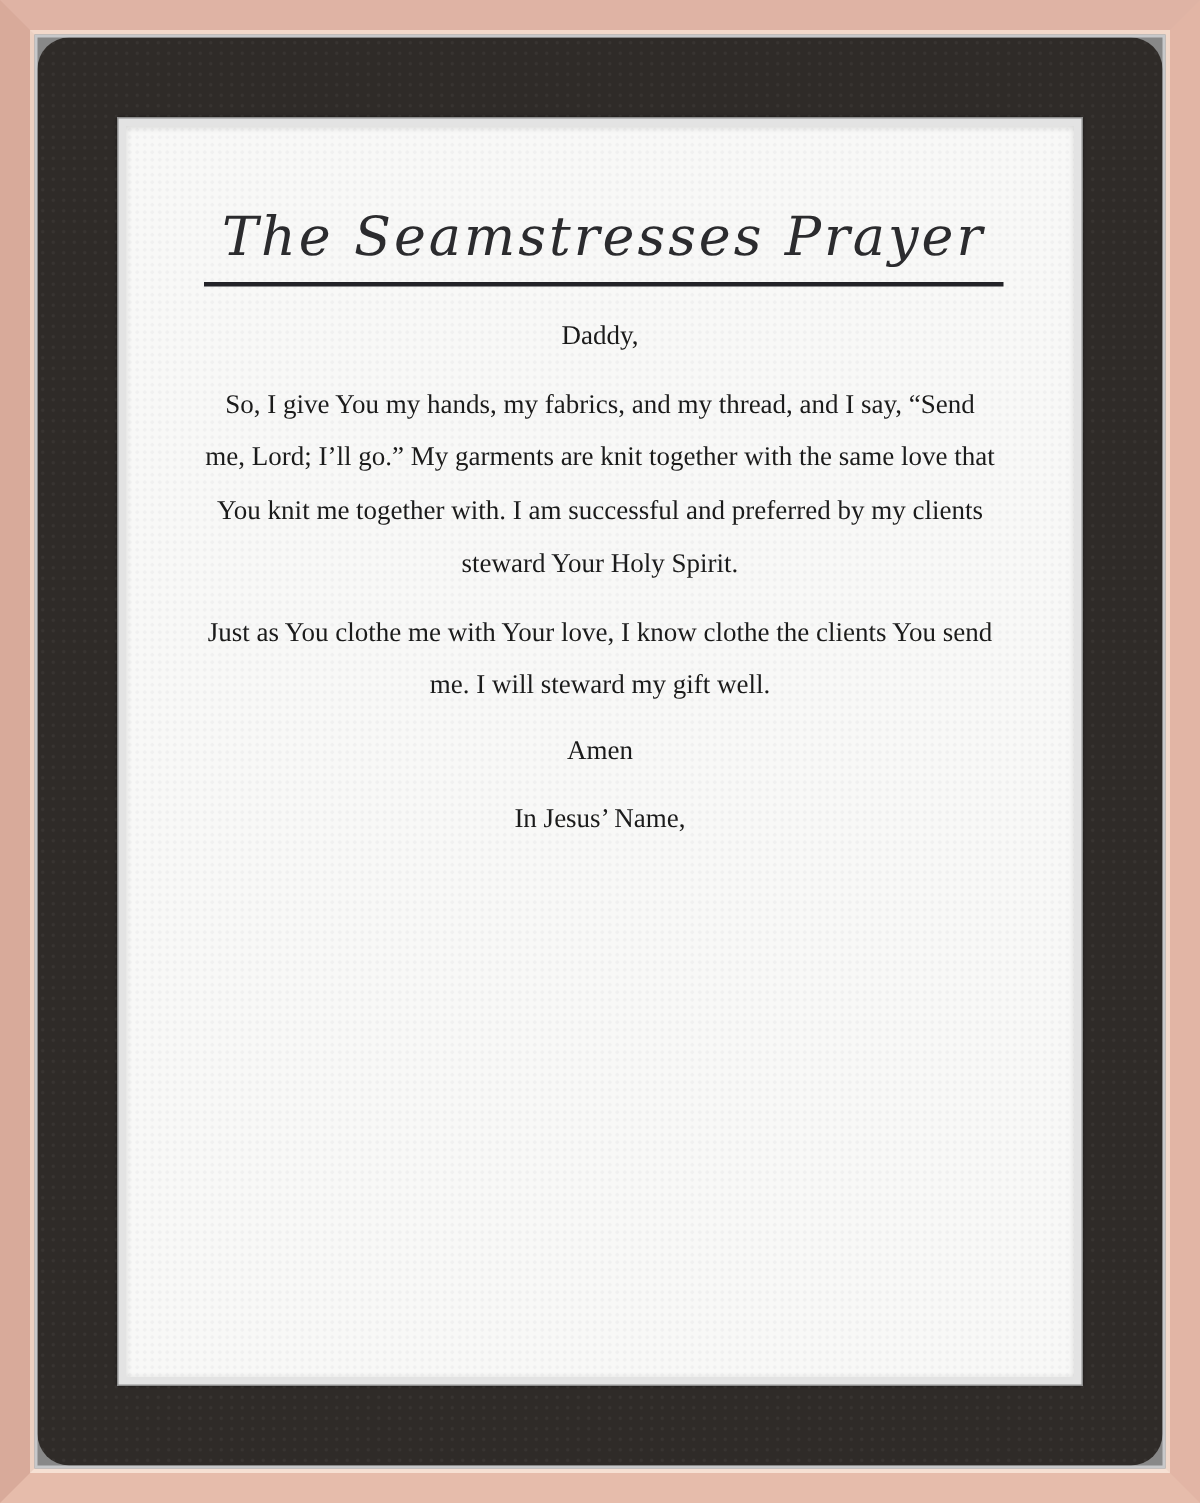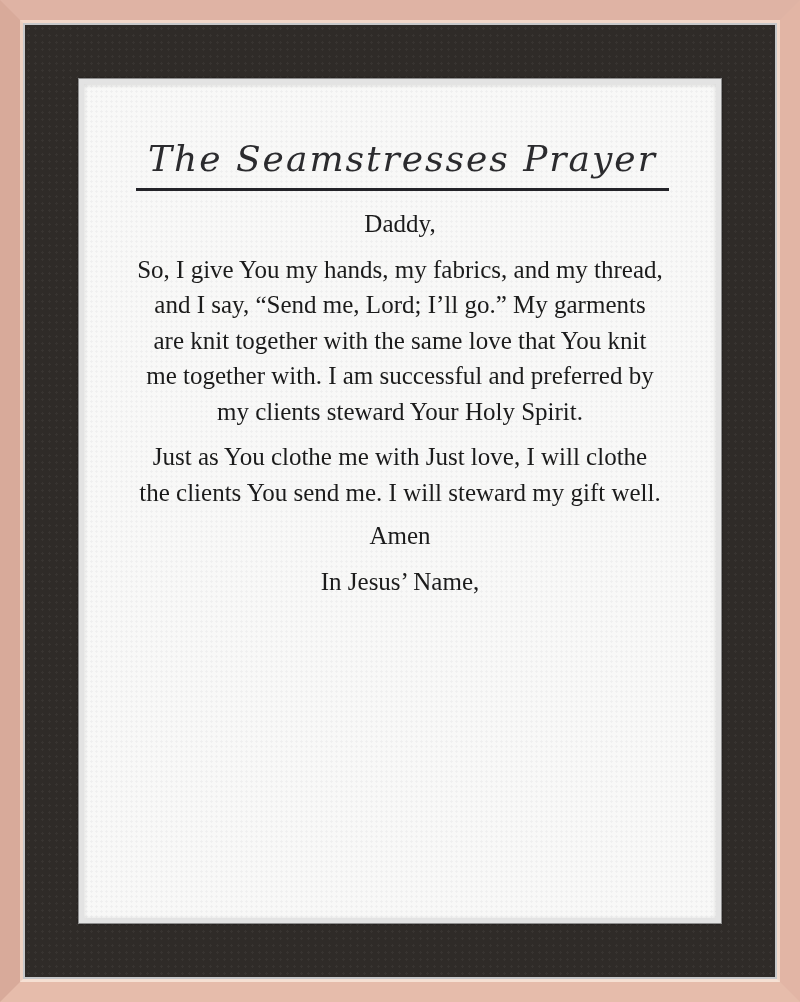--- a/index.html
+++ b/index.html
@@ -42,20 +42,21 @@
   .silver-fillet {
     width: 100%; height: 100%;
     border: 2px solid var(--silver_line);
   }
   .mat {
     width: 100%; height: 100%;
     background-color: var(--mat);
     background-image: radial-gradient(rgba(255,255,255,0.045) 1px, transparent 1.4px);
     background-size: 7px 7px;
     padding: 53px;
+    border-radius: 21px;
   }
   .bevel {
     width: 100%; height: 100%;
     border: 1px solid var(--bevel_line);
     background: var(--bevel_face);
     padding: 5px;
     box-shadow: 0 0 2px rgba(0,0,0,0.45);
   }
   .paper {
     width: 100%; height: 100%;
@@ -79,21 +80,21 @@
     font-family: "DejaVu Serif", serif;
     font-style: italic;
     font-size: 36px;
     letter-spacing: 2px;
     color: var(--title_ink);
     padding: 0 12px 9px 12px;
     border-bottom: 3px solid #232328;
     white-space: nowrap;
   }
   .line, .para {
-    font-size: 25px;
+    font-size: 18px;
     line-height: 35.5px;
     color: var(--ink);
   }
   .salutation { margin-top: 15px; }
   .para { margin-top: 10px; }
   .closing { margin-top: 10px; }
   .amen { margin-top: 8px; }
 </style>
 </head>
 <body>
@@ -108,21 +109,21 @@
 
               <div class="title-wrap">
                 <span class="title">The Seamstresses Prayer</span>
               </div>
 
               <p class="line salutation">Daddy,</p>
 
 
               <p class="para">So, I give You my hands, my fabrics, and my thread, and I say, “Send me, Lord; I’ll go.” My garments are knit together with the same love that You knit me together with. I am successful and preferred by my clients steward Your Holy Spirit.</p>
 
-              <p class="para">Just as You clothe me with Just love, I will clothe the clients You send me. I will steward my gift well.</p>
+              <p class="para">Just as You clothe me with Your love, I know clothe the clients You send me. I will steward my gift well.</p>
 
               <p class="line amen">Amen</p>
 
               <p class="line closing">In Jesus’ Name,</p>
 
             </div>
           </div>
         </div>
       </div>
     </div>

